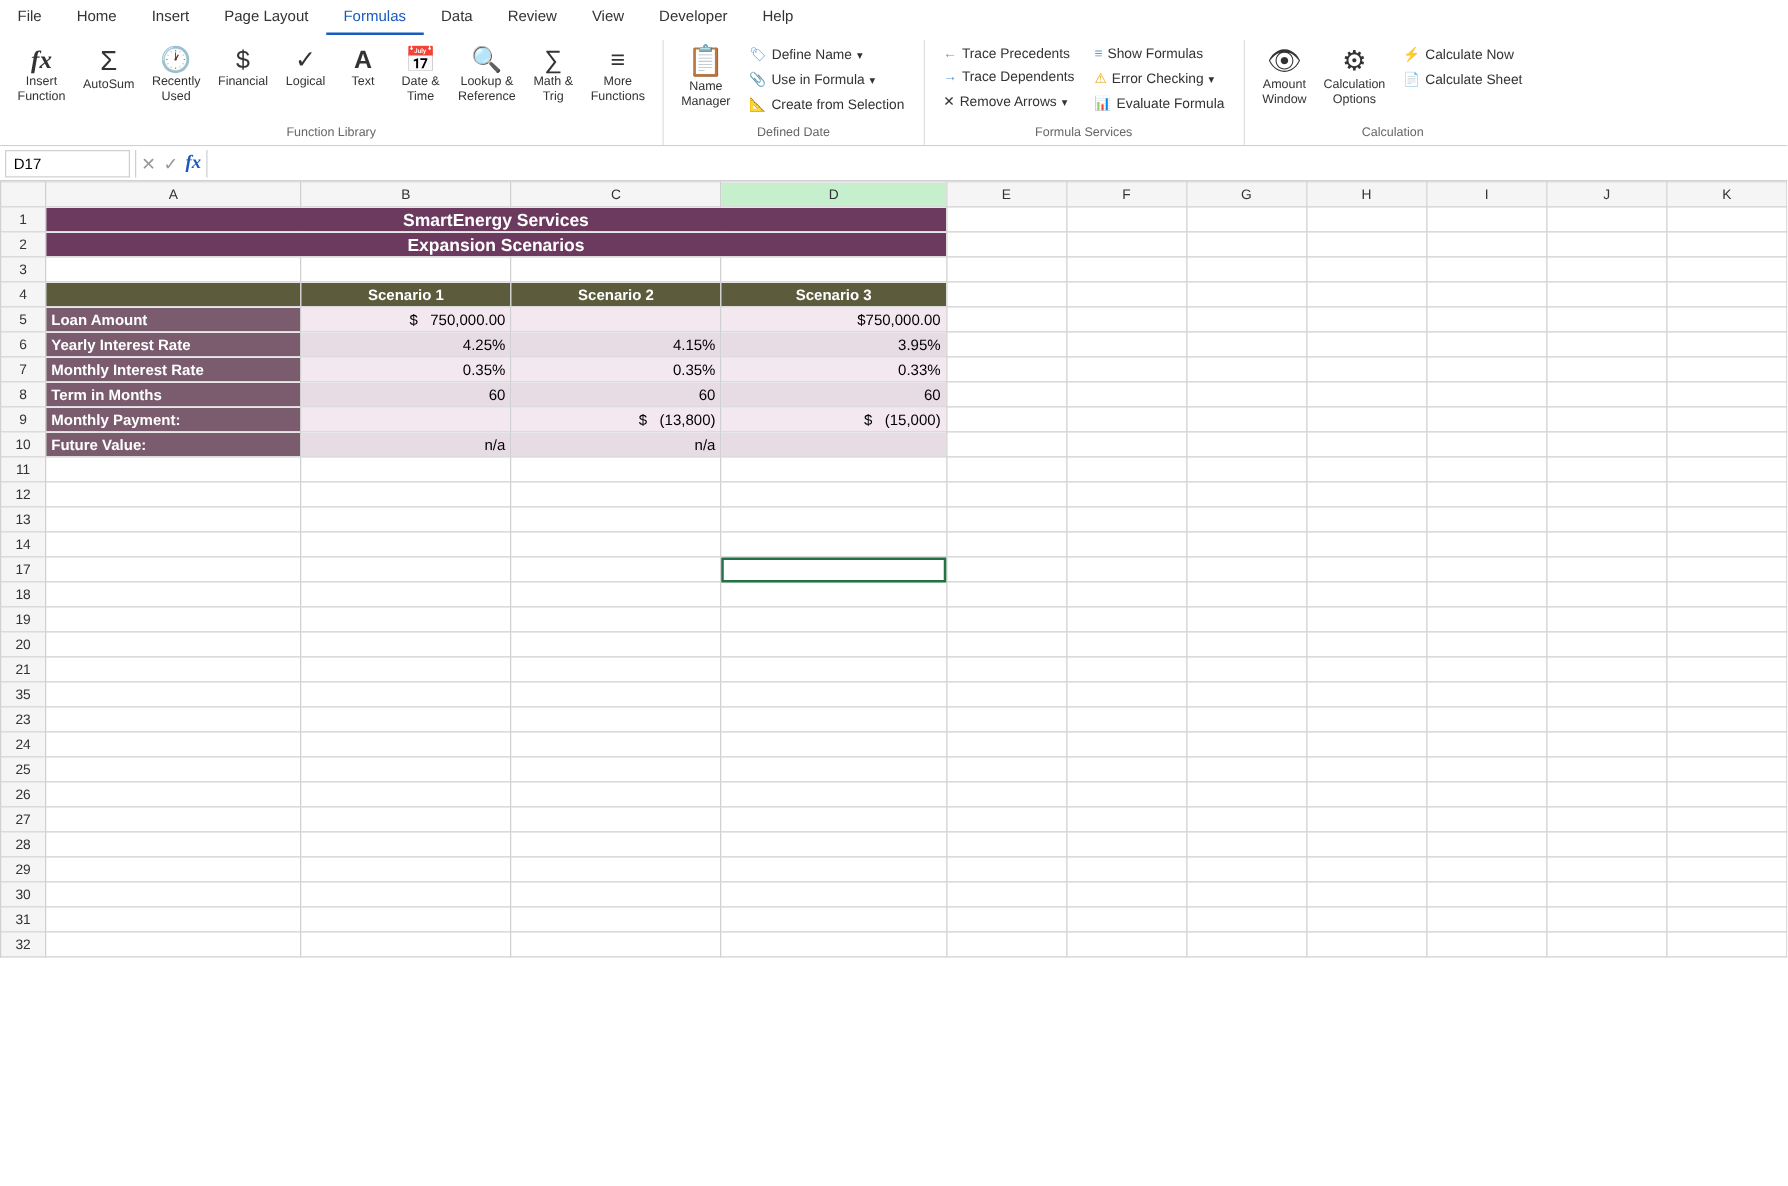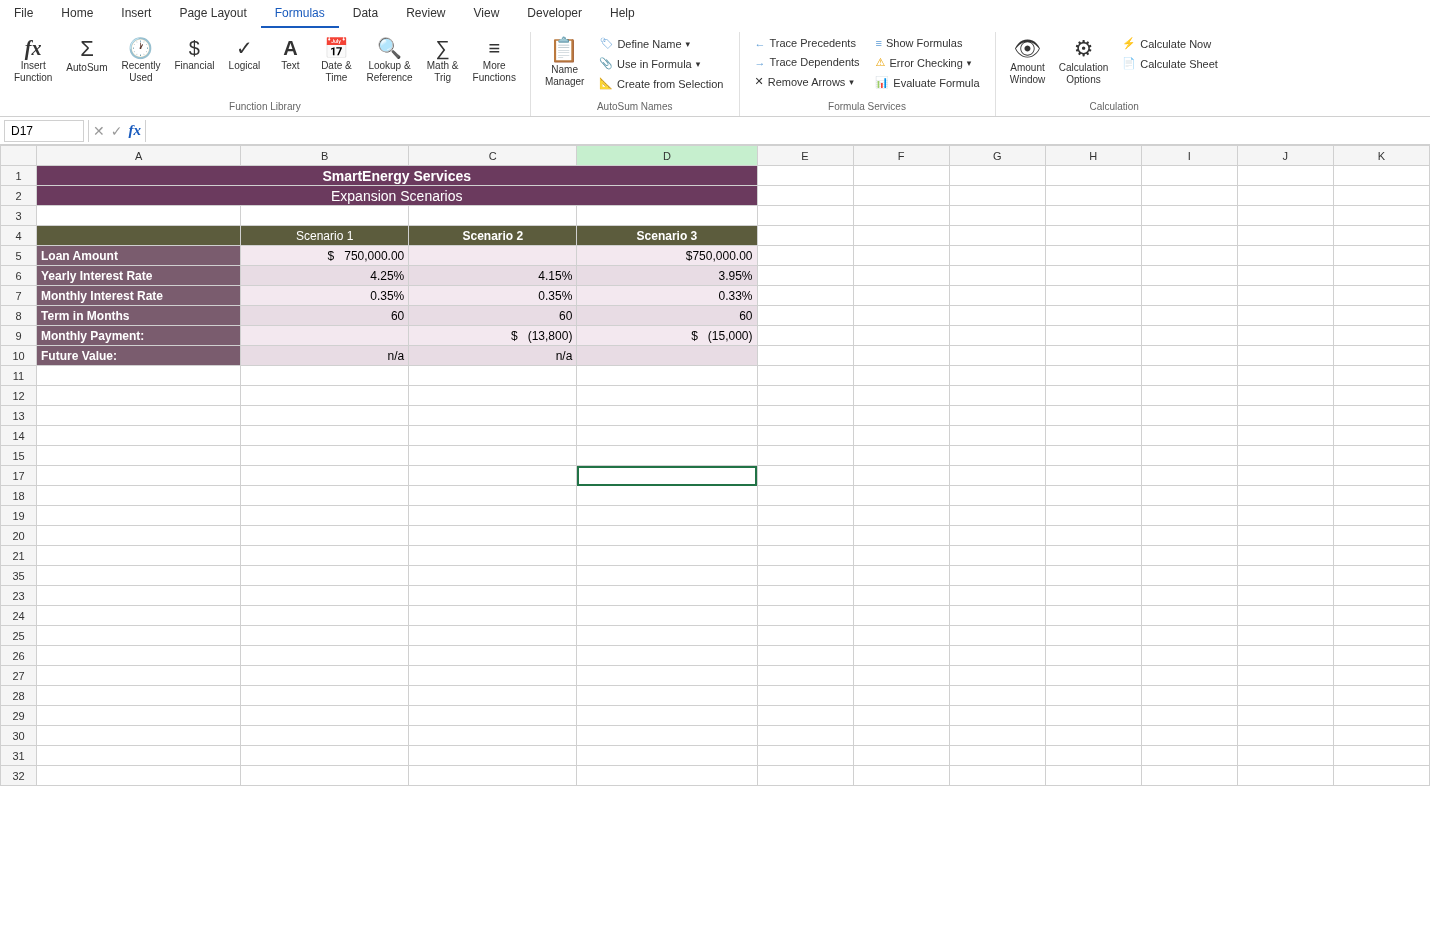--- a/index.html
+++ b/index.html
@@ -91,21 +91,21 @@
     .formula-bar {
       display: flex;
       align-items: center;
       border-bottom: 1px solid #d0d0d0;
       height: 28px;
       background: #fff;
       padding: 0 4px;
       gap: 4px;
     }
     .cell-ref-box {
-      width: 80px;
+      width: 100px;
       border: 1px solid #d0d0d0;
       padding: 2px 6px;
       font-size: 12px;
       height: 22px;
     }
     .formula-bar-sep {
       width: 1px;
       height: 22px;
       background: #d0d0d0;
     }
@@ -303,21 +303,21 @@
             <span style="color:#5b9bd5;">📎</span>
             <span>Use in Formula</span>
             <span style="font-size:9px;">▾</span>
           </div>
           <div class="ribbon-btn-small">
             <span style="color:#5b9bd5;">📐</span>
             <span>Create from Selection</span>
           </div>
         </div>
       </div>
-      <div class="ribbon-group-label">AutoSum Names</div>
+      <div class="ribbon-group-label">Defined Date</div>
     </div>
 
     <div class="ribbon-group">
       <div class="ribbon-group-items">
         <div class="ribbon-col">
           <div class="ribbon-btn-small">
             <span style="color:#5b9bd5;">←</span>
             <span>Trace Precedents</span>
           </div>
           <div class="ribbon-btn-small">
@@ -432,21 +432,21 @@
           <td></td>
           <td></td>
           <td></td>
           <td></td>
           <td></td>
           <td></td>
         </tr>
 
         <tr>
           <td class="row-header">2</td>
-          <td colspan="4" class="cell-title" style="text-align:center;font-size:14px;font-weight:normal;">Expansion Scenarios</td>
+          <td colspan="4" class="cell-title" style="text-align:center;font-size:14px;font-weight:bold;">Expansion Scenarios</td>
           <td></td>
           <td></td>
           <td></td>
           <td></td>
           <td></td>
           <td></td>
           <td></td>
         </tr>
 
         <tr>
@@ -460,21 +460,21 @@
           <td></td>
           <td></td>
           <td></td>
           <td></td>
           <td></td>
         </tr>
 
         <tr>
           <td class="row-header">4</td>
           <td class="cell-header"></td>
-          <td class="cell-header" style="text-align:center;font-weight:normal;">Scenario 1</td>
+          <td class="cell-header" style="text-align:center;font-weight:bold;">Scenario 1</td>
           <td class="cell-header" style="text-align:center;font-weight:bold;">Scenario 2</td>
           <td class="cell-header" style="text-align:center;font-weight:bold;">Scenario 3</td>
           <td></td>
           <td></td>
           <td></td>
           <td></td>
           <td></td>
           <td></td>
           <td></td>
         </tr>
@@ -618,34 +618,20 @@
             <td></td>
             <td></td>
             <td></td>
             <td></td>
             <td></td>
             <td></td>
             <td></td>
             <td></td>
             <td></td>
           </tr>
-        <tr>
-            <td class="row-header">15</td>
-            <td></td>
-            <td></td>
-            <td></td>
-            <td></td>
-            <td></td>
-            <td></td>
-            <td></td>
-            <td></td>
-            <td></td>
-            <td></td>
-            <td></td>
-          </tr>
 
         <tr>
           <td class="row-header">17</td>
           <td></td>
           <td></td>
           <td></td>
           <td class="cell-selected"></td>
           <td></td>
           <td></td>
           <td></td>

